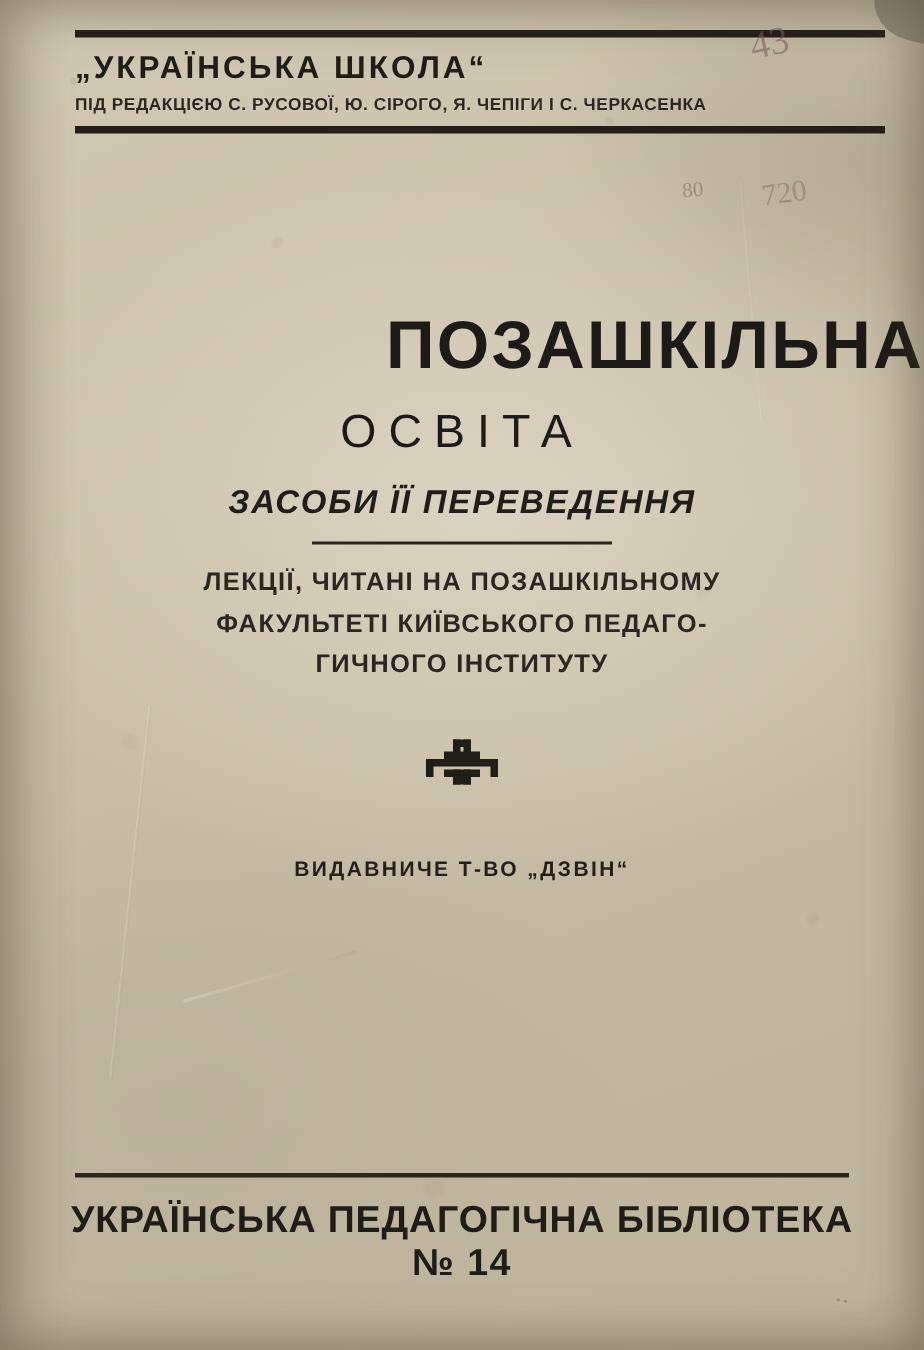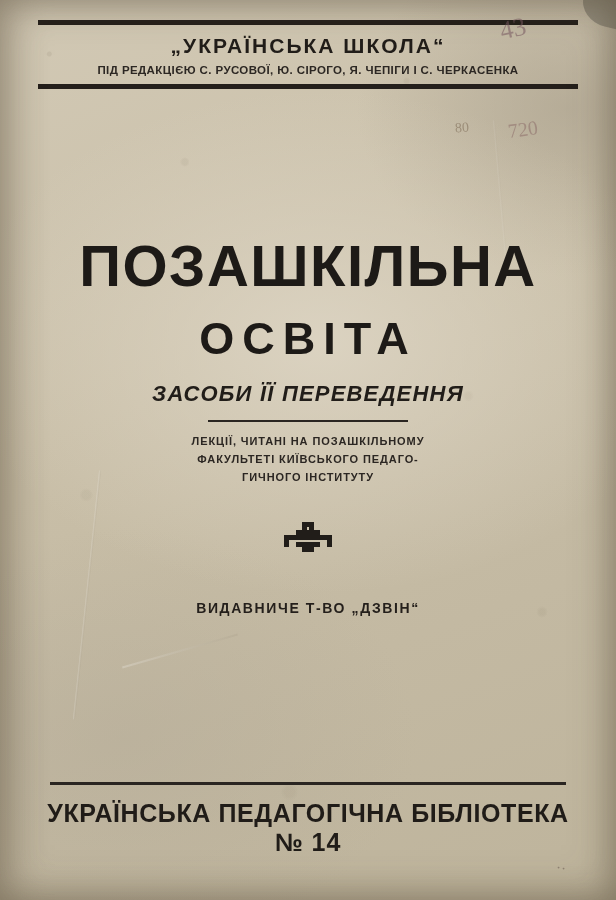--- a/index.html
+++ b/index.html
@@ -63,27 +63,26 @@
     pointer-events: none;
     background: linear-gradient(90deg, rgba(255,255,255,0.22), rgba(120,108,88,0.10));
   }
   .crease1 { left: 86px; top: 470px; width: 2px; height: 250px; transform: rotate(6deg); }
   .crease2 { left: 120px; top: 650px; width: 120px; height: 2px; transform: rotate(-16deg); }
   .crease3 { left: 500px; top: 120px; width: 2px; height: 160px; transform: rotate(-5deg); opacity:.5;}
 
   
   .series-box {
     position: absolute;
-    left: 38px;
+    left: 50px;
     top: 20px;
     width: 540px;
     border-top: 5px solid #241f1b;
     border-bottom: 5px solid #241f1b;
     padding: 9px 0 8px 0;
-    text-align: center;
   }
   .series-title {
     font-size: 21px;
     font-weight: bold;
     letter-spacing: 2.0px;
     color: #211d19;
   }
   .series-editors {
     margin-top: 6px;
     font-size: 11.5px;
@@ -112,50 +111,51 @@
     top: 186px;
     text-align: center;
   }
   .author {
     font-size: 30px;
     font-weight: bold;
     letter-spacing: 7px;
     color: #211d19;
   }
   .title1 {
-    margin-top: 46px;
-    font-size: 58px;
+    margin-top: 18px;
+    font-size: 45px;
     font-weight: bold;
     letter-spacing: 1.5px;
     color: #1d1a17;
+    text-align: right;
   }
   .title2 {
     margin-top: 14px;
-    font-size: 45px;
-    font-weight: bold;
+    font-size: 31px;
+    font-weight: normal;
     letter-spacing: 8px;
     color: #1d1a17;
   }
   .subtitle {
     margin-top: 16px;
     font-size: 22px;
     font-weight: bold;
     letter-spacing: 1.2px;
     color: #211d19;
     font-style: italic;
   }
   .rule {
     width: 200px;
     height: 2px;
     background: #2a2521;
     margin: 13px auto 0 auto;
   }
   .lecture-note {
     margin-top: 11px;
-    font-size: 11px;
+    font-size: 17px;
     font-weight: bold;
     line-height: 1.62;
     letter-spacing: 0.9px;
     color: #2b2622;
   }
   .ornament {
     margin: 34px auto 0 auto;
     width: 64px;
     height: 34px;
   }

